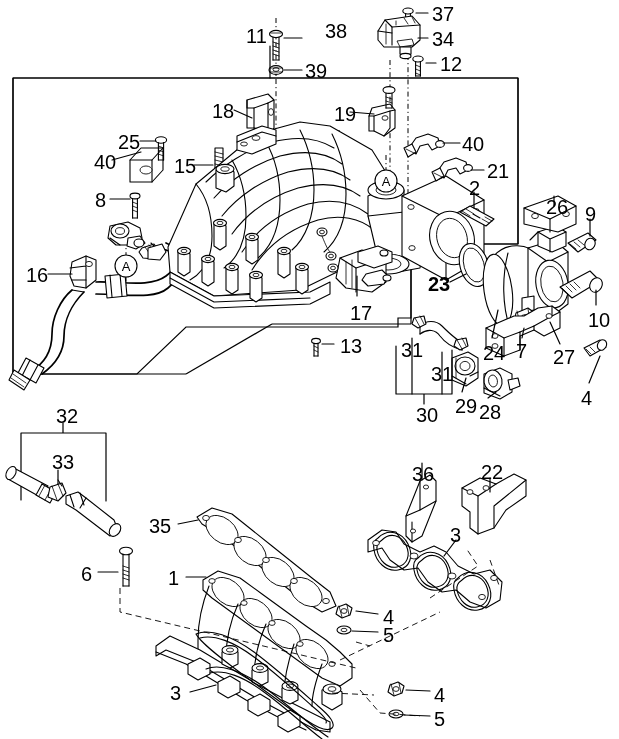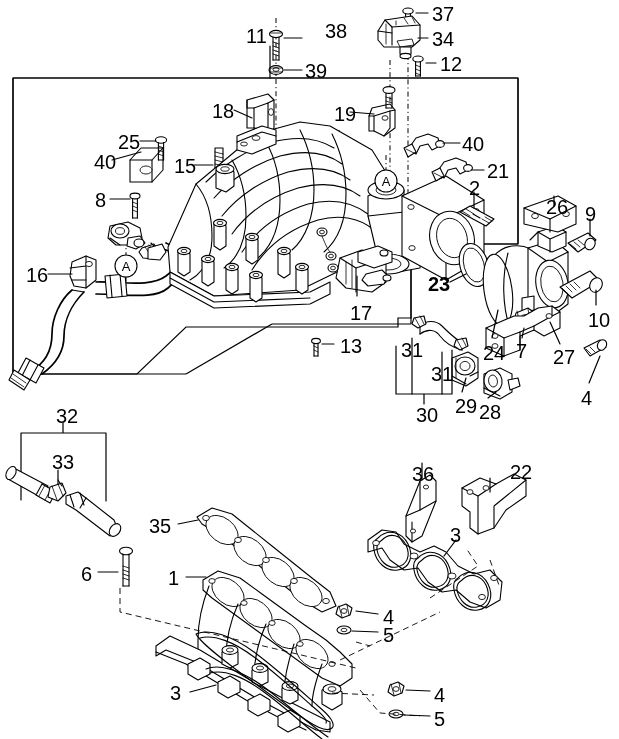--- a/index.html
+++ b/index.html
@@ -646,21 +646,21 @@
 <div class="num" style="left:340px;top:336px;">13</div>
 <div class="num" style="left:401px;top:340px;">31</div>
 <div class="num" style="left:431px;top:364px;">31</div>
 <div class="num" style="left:581px;top:388px;">4</div>
 <div class="num" style="left:455px;top:396px;">29</div>
 <div class="num" style="left:479px;top:402px;">28</div>
 <div class="num" style="left:416px;top:405px;">30</div>
 <div class="num" style="left:56px;top:406px;">32</div>
 <div class="num" style="left:52px;top:452px;">33</div>
 <div class="num" style="left:412px;top:464px;">36</div>
-<div class="num" style="left:481px;top:462px;margin-left:29px;">22</div>
+<div class="num" style="left:481px;top:462px;">22</div>
 <div class="num" style="left:149px;top:516px;">35</div>
 <div class="num" style="left:450px;top:525px;">3</div>
 <div class="num" style="left:81px;top:564px;">6</div>
 <div class="num" style="left:168px;top:568px;">1</div>
 <div class="num" style="left:383px;top:607px;">4</div>
 <div class="num" style="left:383px;top:625px;">5</div>
 <div class="num" style="left:170px;top:683px;">3</div>
 <div class="num" style="left:434px;top:685px;">4</div>
 <div class="num" style="left:434px;top:709px;">5</div>
 

